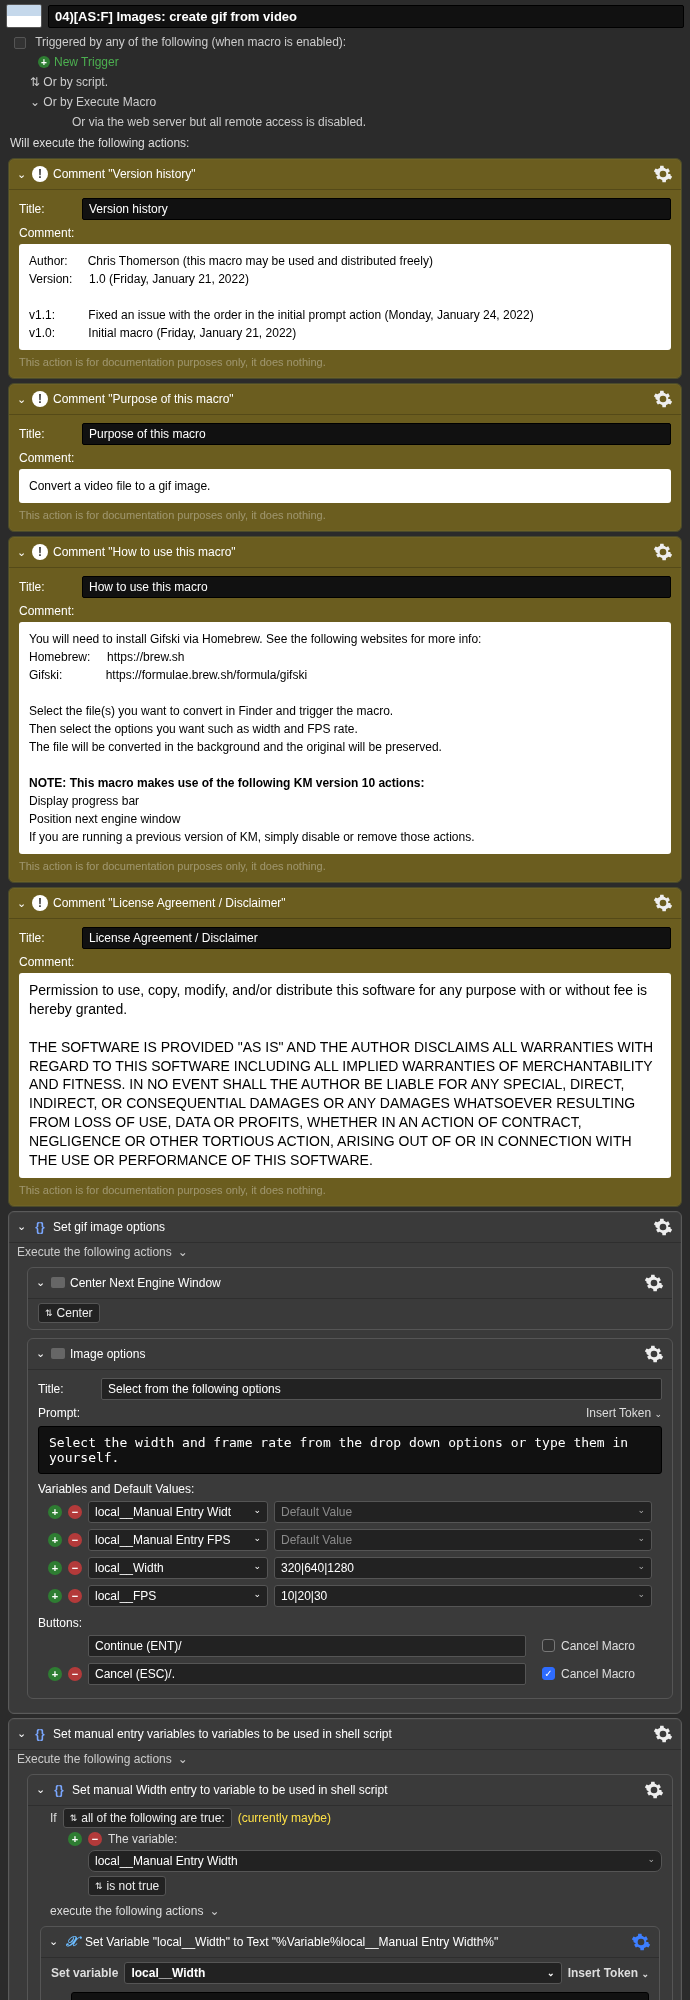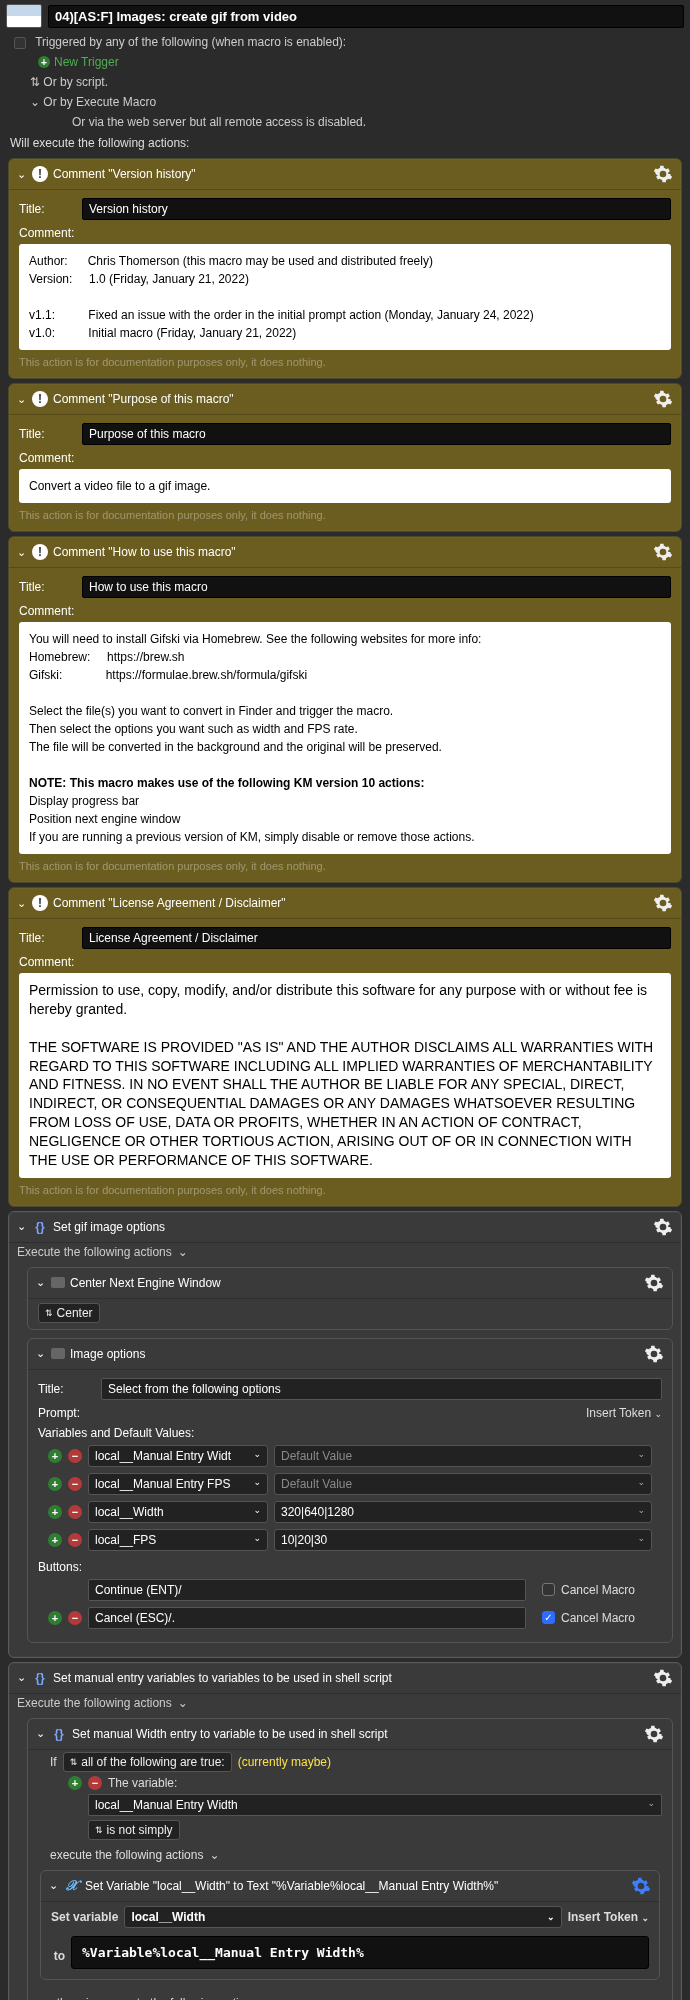--- a/index.html
+++ b/index.html
@@ -148,21 +148,21 @@
   .cb.checked { background:#2e6cff; border-color:#2e6cff; position:relative;}
   .cb.checked::after { content:"✓"; position:absolute; inset:0; color:#fff; font-size:10px;
     display:flex; align-items:center; justify-content:center;}
   .even-deeper {
     margin:6px 12px; background:#3a3a3a; border:1px solid #555; border-radius:6px;
   }
   .cond-line { padding:2px 10px 2px 22px; color:#ddd; display:flex; align-items:center; gap:6px; font-size:12px;}
   .faded { color:#fde047;}
   .var-wide {
     display:block; margin:2px 10px 2px 60px;
-    background:#222; border:1px solid #555; border-radius:1px;
+    background:#222; border:1px solid #555; border-radius:7px;
     padding:3px 6px; color:#fff; font-size:12px;
   }
   .var-wide .dd { float:right; font-size:9px; color:#aaa;}
   .set-var-row { display:flex; align-items:center; gap:6px; padding:4px 10px;font-weight:bold;}
   .sv-input {
     background:#222; border:1px solid #555; border-radius:3px;
     color:#fff; padding:3px 6px; font-size:12px; flex:1;
     display:flex; justify-content:space-between; align-items:center;
   }
   .noact {
@@ -327,20 +327,21 @@
       <div class="field-row">
         <span class="flabel">Title:</span>
         <input class="text-input" style="background: rgb(34, 34, 34); border: 1px solid rgb(85, 85, 85);" value="Select from the following options">
       </div>
       <div class="plain-head" style="padding:4px 0 2px 0;">
         <span>Prompt:</span>
         <span class="insert-token">
           <span>Insert Token</span> <span style="font-size:9px;">⌄</span>
         </span>
       </div>
+      <div class="mono-area">Select the width and frame rate from the drop down options or type them in yourself.</div>
       <div class="plain-head" style="padding:4px 0 2px 0;">Variables and Default Values:</div>
       <div id="var-rows">
           <div class="var-row">
             <span class="btn-plus">+</span>
             <span class="btn-minus">−</span>
             <span class="var-name">
               <span>local__Manual Entry Widt</span>
               <span style="font-size:9px;">⌄</span>
             </span>
             <span class="var-val ph">
@@ -446,21 +447,21 @@
       <span class="btn-plus">+</span>
       <span class="btn-minus">−</span>
       <span>The variable:</span>
     </div>
     <div class="var-wide">
       <span>local__Manual Entry Width</span><span class="dd">⌄</span>
     </div>
     <div class="cond-line" style="padding-left:60px;">
       <span class="select-like">
         <span class="dd">⇅</span>
-          <span>is not simply</span>
+          <span>is not true</span>
       </span>
     </div>
 
     <div class="cond-line" style="padding-top:6px;">
       <span>execute the following actions</span>
       <span class="chevron">⌄</span>
     </div>
 
     <div class="even-deeper">
       <div class="action-head">

